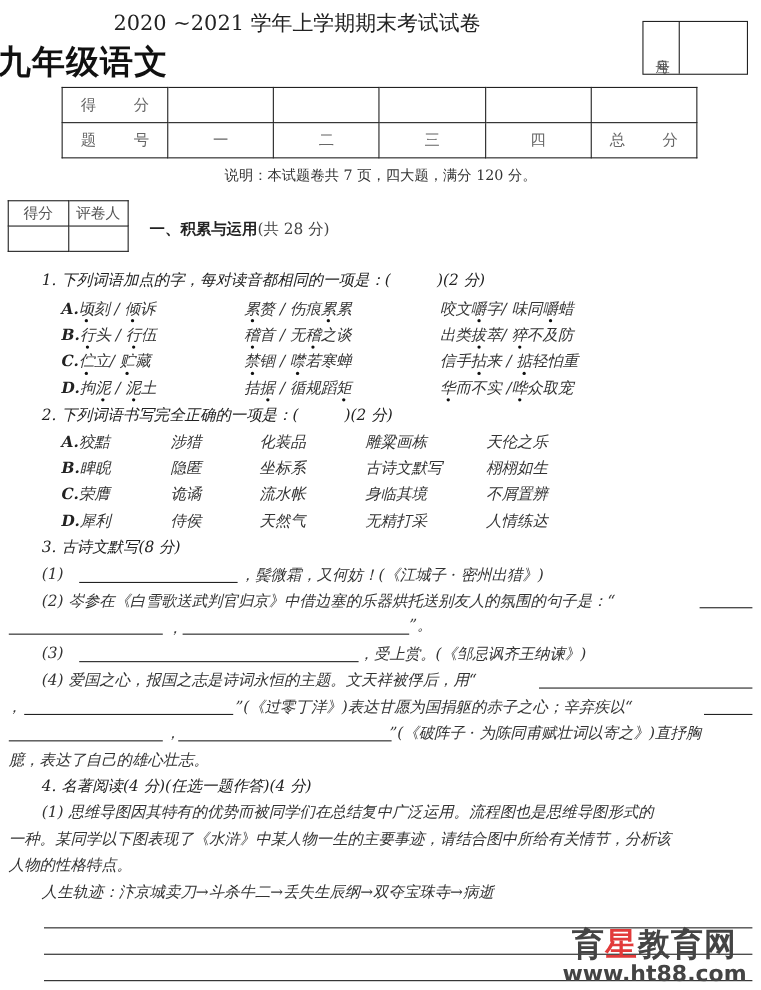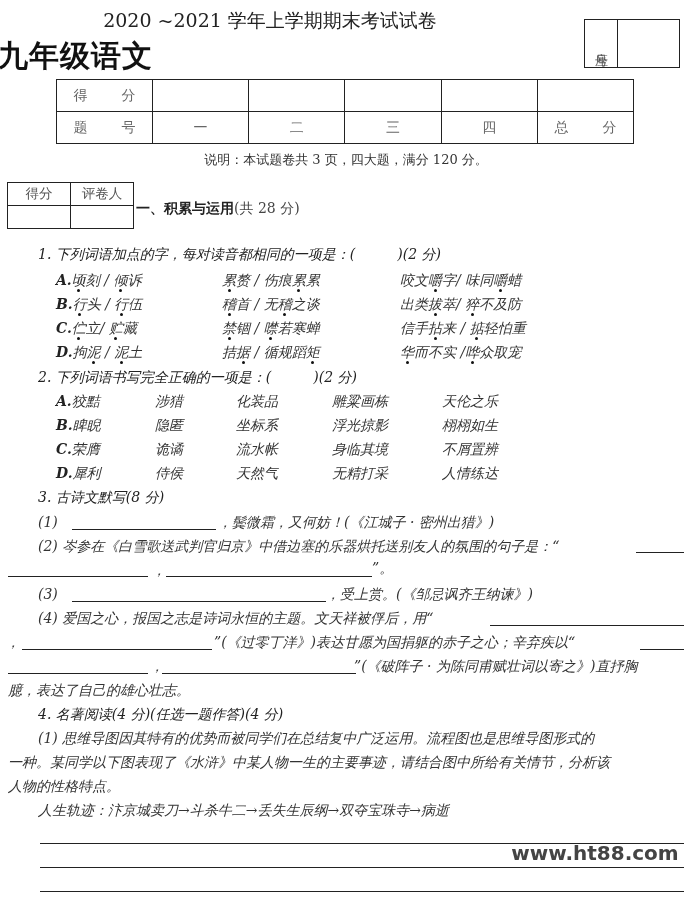--- a/index.html
+++ b/index.html
@@ -46,21 +46,21 @@
       font-size: 14px; color: #666; letter-spacing: 0;
     }
     .score-table td.label { width: 96px; letter-spacing: 10px; padding-left: 10px; }
     .note {
       position: absolute; left: 0; width: 692px; top: 151px; text-align: center;
       font-size: 13px; color: #333;
     }
 
     
     .grader-table {
-      position: absolute; left: 7px; top: 182px; width: 127px;
+      position: absolute; left: 7px; top: 182px; width: 110px;
       border-collapse: collapse; table-layout: fixed;
     }
     .grader-table td {
       border: 1.5px solid #222; height: 23px; text-align: center;
       font-size: 13.5px; color: #555;
     }
     .section-heading {
       position: absolute; left: 136px; top: 200px; font-size: 14px; color: #222;
       font-family: "DejaVu Sans", "Liberation Sans", sans-serif;
     }
@@ -124,21 +124,21 @@
     <td class="label">题　号</td>
     <td>一</td>
     <td>二</td>
     <td>三</td>
     <td>四</td>
     <td class="label" style="width:96px">总　分</td>
   </tr>
 </tbody>
   </table>
 
-<div class="note">说明：本试题卷共 3 页，四大题，满分 120 分。</div>
+<div class="note">说明：本试题卷共 7 页，四大题，满分 120 分。</div>
 
 <table class="grader-table">
   <tbody>
       <tr>
     <td>得分</td>
     <td>评卷人</td>
   </tr>
   <tr>
     <td></td>
     <td></td>
@@ -196,21 +196,21 @@
 
 <div class="abs opt" style="left:56px; top:393px;"><span class="letter">A.</span><span>狡黠</span></div>
 <div class="abs opt" style="left:155px; top:393px;">涉猎</div>
 <div class="abs opt" style="left:236px; top:393px;">化装品</div>
 <div class="abs opt" style="left:332px; top:393px;text-align:center;">雕粱画栋</div>
 <div class="abs opt" style="left:442px; top:393px;">天伦之乐</div>
 
 <div class="abs opt" style="left:56px; top:417px;"><span class="letter">B.</span><span>睥睨</span></div>
 <div class="abs opt" style="left:155px; top:417px;">隐匿</div>
 <div class="abs opt" style="left:236px; top:417px;">坐标系</div>
-<div class="abs opt" style="left:332px; top:417px;">浮光掠影</div>
+<div class="abs opt" style="left:332px; top:417px;">古诗文默写</div>
 <div class="abs opt" style="left:442px; top:417px;">栩栩如生</div>
 
 <div class="abs opt" style="left:56px; top:441px;"><span class="letter">C.</span><span>荣膺</span></div>
 <div class="abs opt" style="left:155px; top:441px;">诡谲</div>
 <div class="abs opt" style="left:236px; top:441px;">流水帐</div>
 <div class="abs opt" style="left:332px; top:441px;">身临其境</div>
 <div class="abs opt" style="left:442px; top:441px;">不屑置辨</div>
 
 <div class="abs opt" style="left:56px; top:465px;"><span class="letter">D.</span><span>犀利</span></div>
 <div class="abs opt" style="left:155px; top:465px;">侍侯</div>
@@ -251,14 +251,15 @@
 <div class="abs para" style="left:38px; top:730px;">(1) 思维导图因其特有的优势而被同学们在总结复中广泛运用。流程图也是思维导图形式的</div>
 <div class="abs para" style="left:8px; top:754px;">一种。某同学以下图表现了《水浒》中某人物一生的主要事迹，请结合图中所给有关情节，分析该</div>
 <div class="abs para" style="left:8px; top:778px;">人物的性格特点。</div>
 <div class="abs para" style="left:38px; top:802px;">人生轨迹：汴京城卖刀→斗杀牛二→丢失生辰纲→双夺宝珠寺→病逝</div>
 
 <div class="line-blank" style="left:40px; top:843px; width:644px;"></div>
 <div class="line-blank" style="left:40px; top:867px; width:644px;"></div>
 <div class="line-blank" style="left:40px; top:891px; width:644px;"></div>
 
 <div class="watermark">
+  <div class="wm-cn"><span>育</span><span class="red">星</span><span>教育网</span></div>
   <div class="wm-url">www.ht88.com</div>
 </div>
 
 </body></html>

